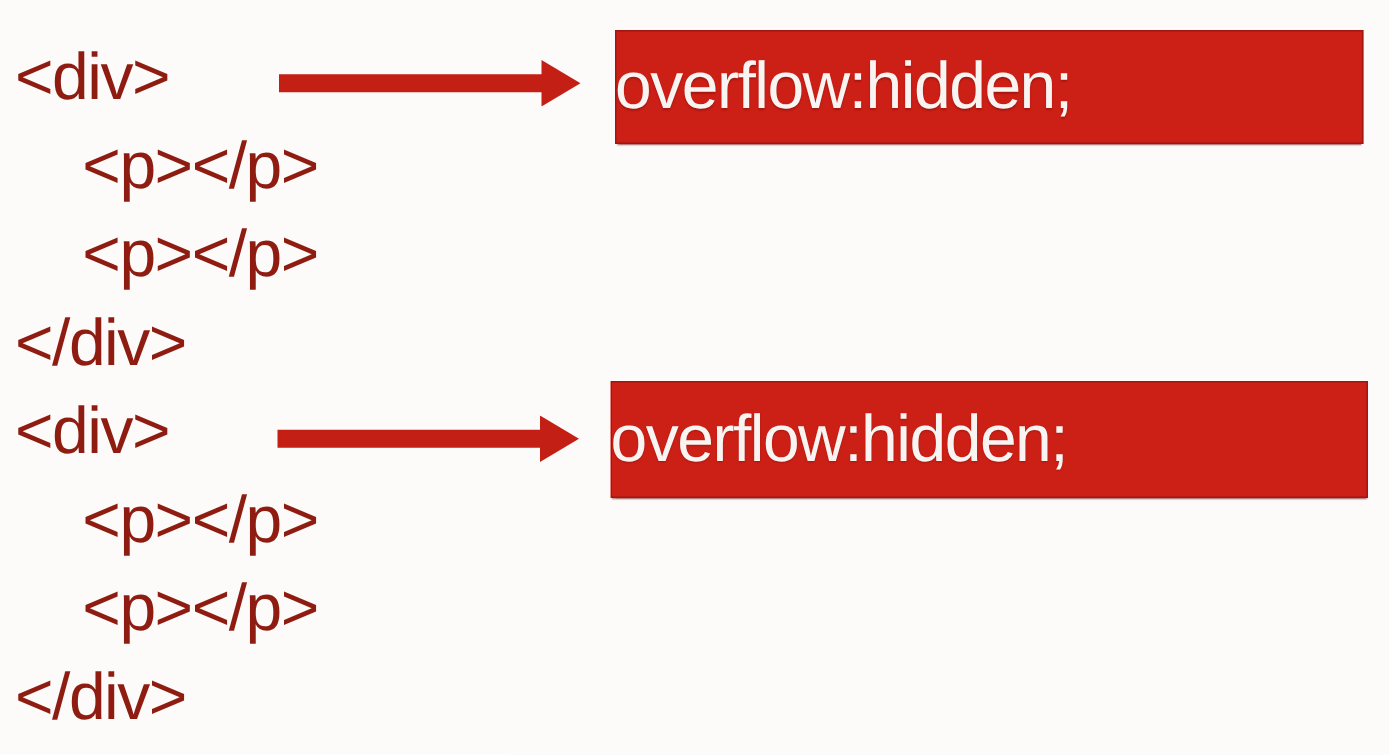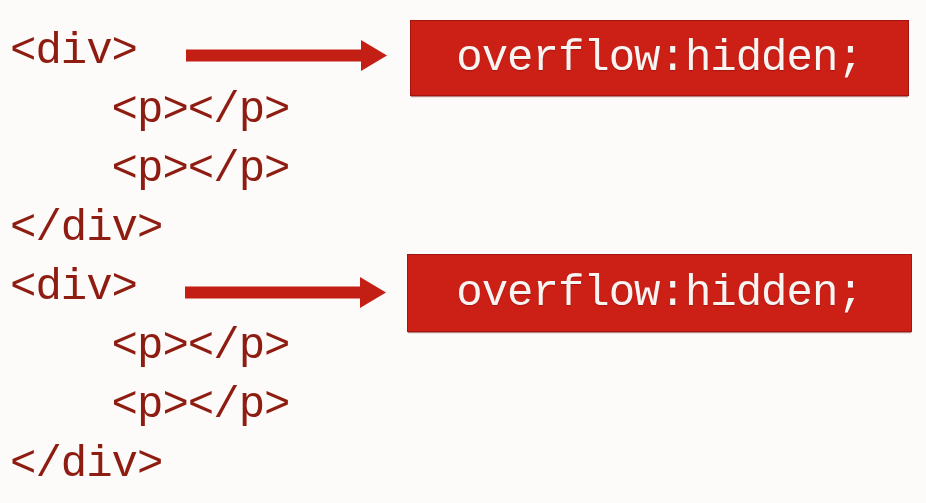--- a/index.html
+++ b/index.html
@@ -6,40 +6,40 @@
     margin: 0;
     padding: 0;
     background: #ffffff;
   }
   .stage {
     position: relative;
     width: 926px;
     height: 503px;
     overflow: hidden;
     background: var(--background, #fcfbfa);
-    font-family: Liberation Mono, monospace;
+    font-family: Liberation Sans, sans-serif;
   }
   .code-block {
     position: absolute;
     left: 10px;
     top: 22px;
   }
   .code-line {
     white-space: pre;
     font-size: 44px;
     line-height: 59px;
     color: var(--code-text, #8e1c10);
     font-weight: 500;
     letter-spacing: -1px;
   }
   .style-box {
     position: absolute;
     display: flex;
     align-items: center;
-    justify-content: center;
+    justify-content: flex-start;
     background: var(--accent-box, #cc1f16);
     box-shadow: inset 0 0 0 1px rgba(110, 12, 6, 0.45), 0 2px 1px -1px rgba(110, 12, 6, 0.5);
   }
   .style-box.box-1 {
     left: 410px;
     top: 20px;
     width: 499px;
     height: 76px;
   }
   .style-box.box-2 {

